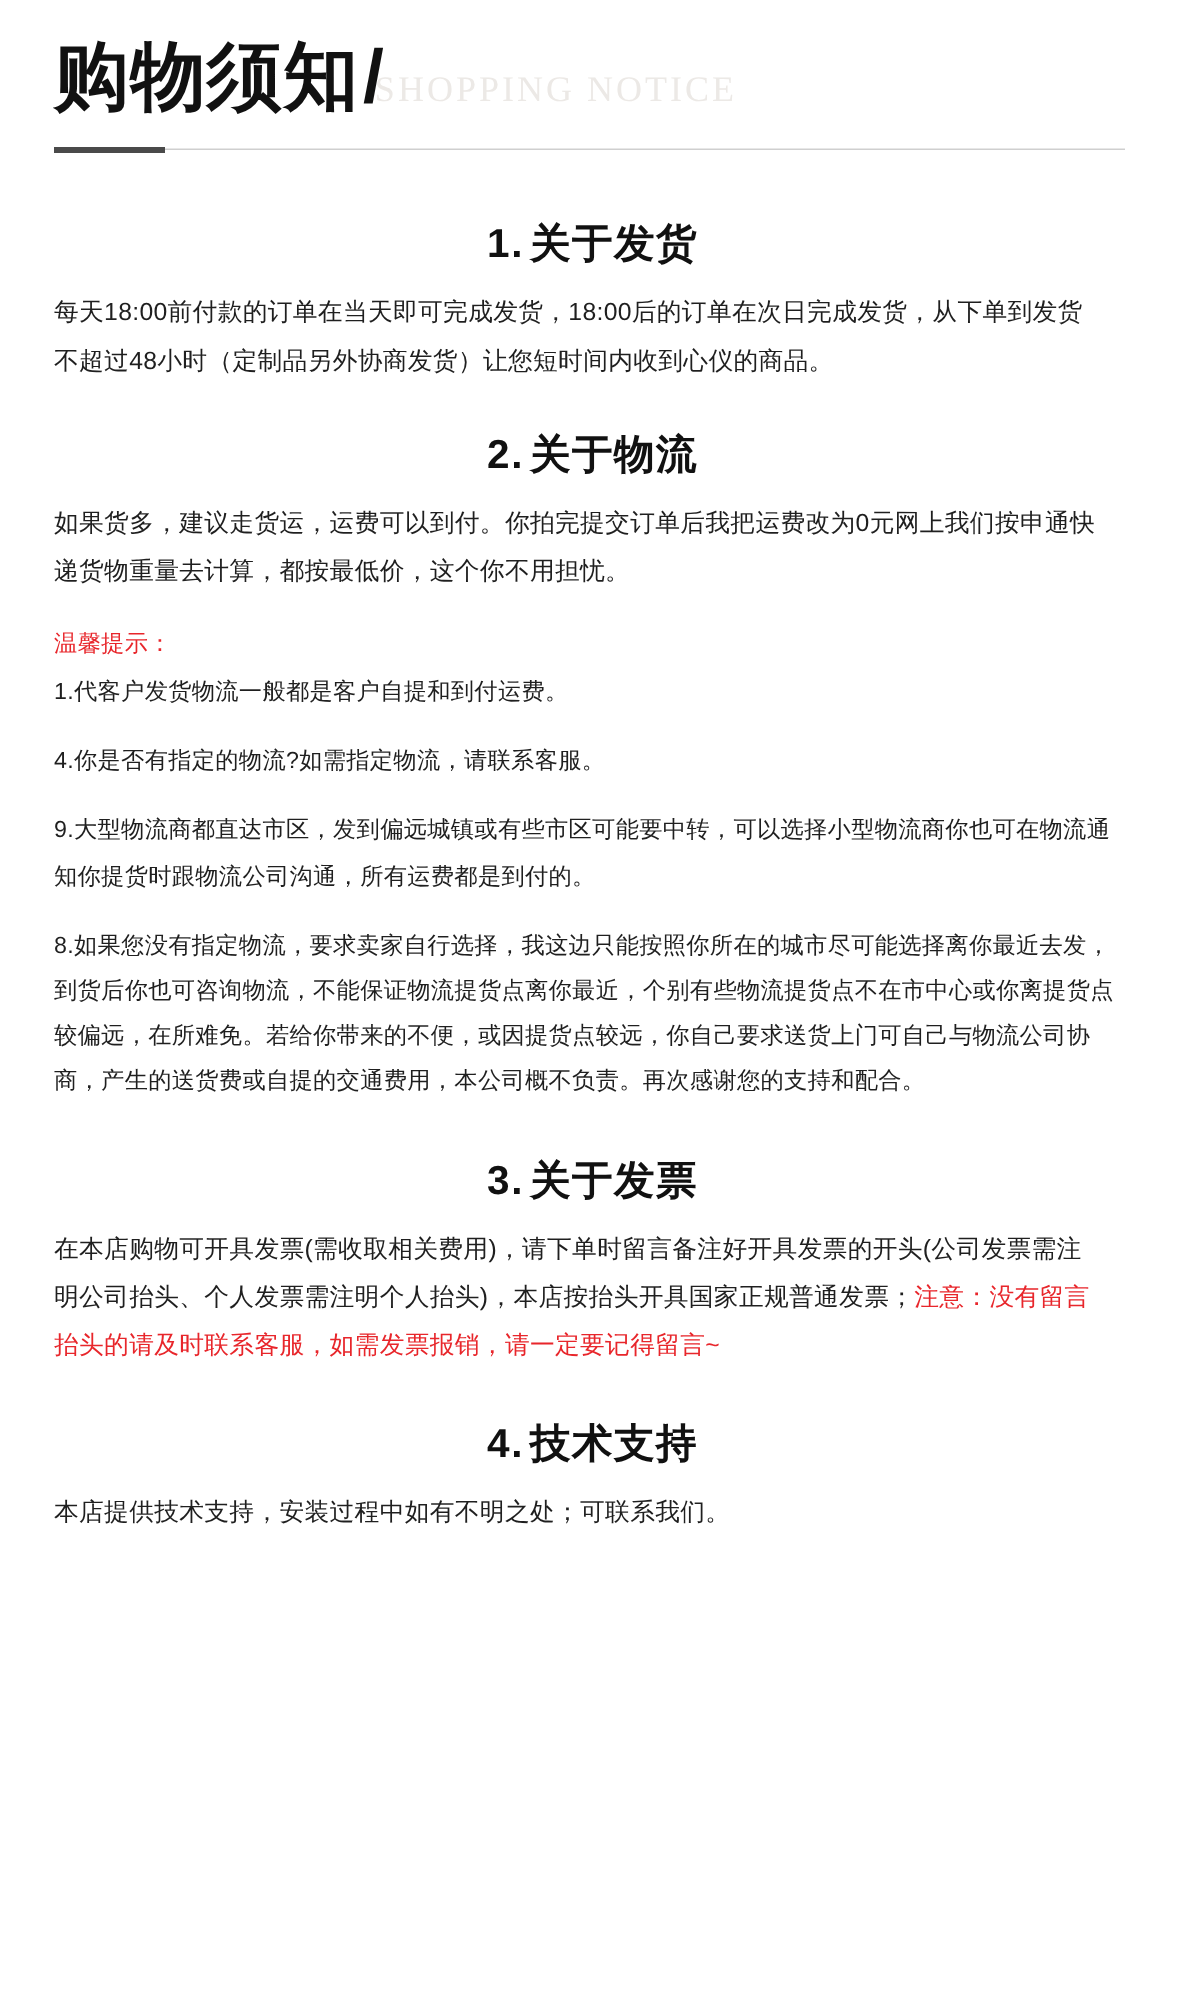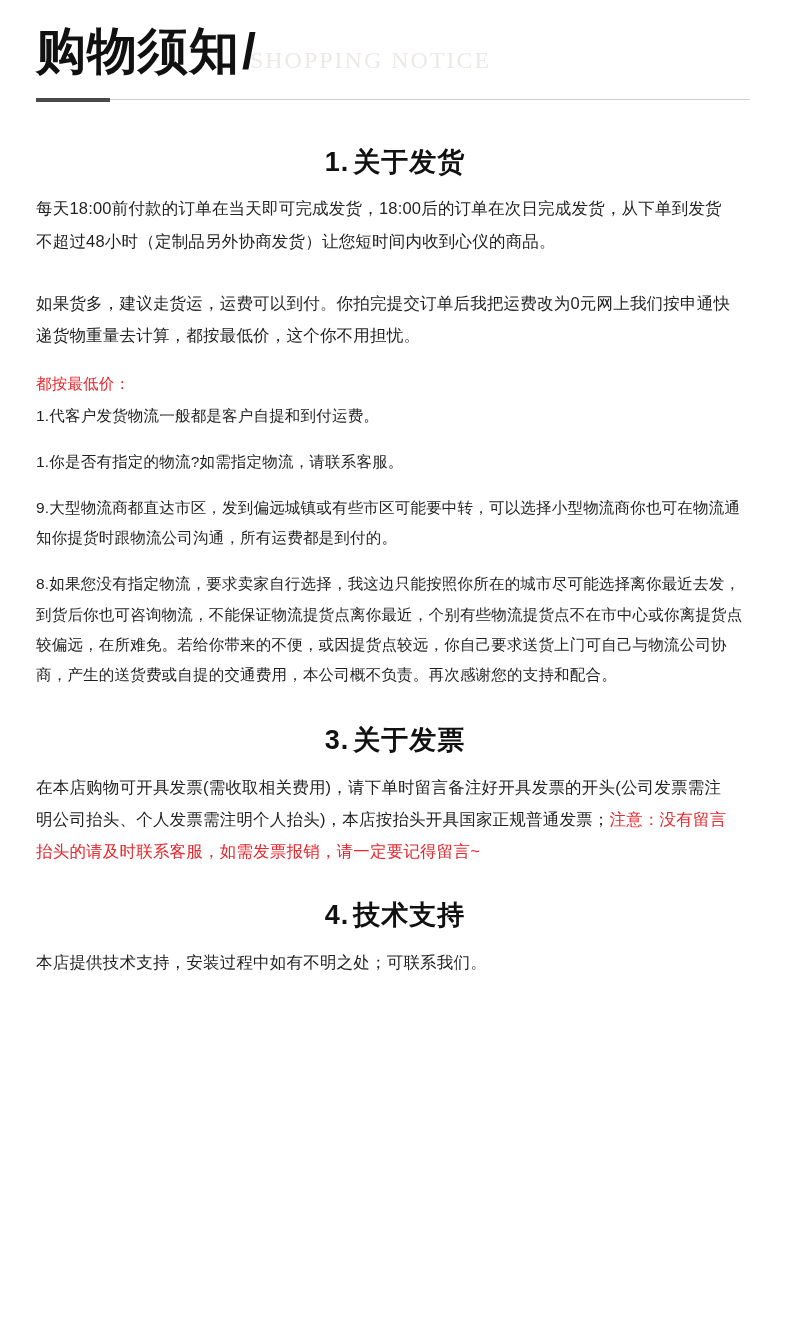--- a/index.html
+++ b/index.html
@@ -144,24 +144,27 @@
   </div>
 
   <div class="section sec-1">
     <h2 class="sec-title">
       <span class="num">1.</span><span>关于发货</span>
     </h2>
     <p class="body">每天18:00前付款的订单在当天即可完成发货，18:00后的订单在次日完成发货，从下单到发货不超过48小时（定制品另外协商发货）让您短时间内收到心仪的商品。</p>
   </div>
 
   <div class="section sec-2">
+    <h2 class="sec-title">
+      <span class="num">2.</span><span>关于物流</span>
+    </h2>
     <p class="body">如果货多，建议走货运，运费可以到付。你拍完提交订单后我把运费改为0元网上我们按申通快递货物重量去计算，都按最低价，这个你不用担忧。</p>
-    <p class="note-label">都按最低价：</p>
+    <p class="note-label">温馨提示：</p>
     <p class="note-item">1.代客户发货物流一般都是客户自提和到付运费。</p>
-    <p class="note-item">1.你是否有指定的物流?如需指定物流，请联系客服。</p>
+    <p class="note-item">4.你是否有指定的物流?如需指定物流，请联系客服。</p>
     <p class="note-item">9.大型物流商都直达市区，发到偏远城镇或有些市区可能要中转，可以选择小型物流商你也可在物流通知你提货时跟物流公司沟通，所有运费都是到付的。</p>
     <p class="note-item last">8.如果您没有指定物流，要求卖家自行选择，我这边只能按照你所在的城市尽可能选择离你最近去发，到货后你也可咨询物流，不能保证物流提货点离你最近，个别有些物流提货点不在市中心或你离提货点较偏远，在所难免。若给你带来的不便，或因提货点较远，你自己要求送货上门可自己与物流公司协商，产生的送货费或自提的交通费用，本公司概不负责。再次感谢您的支持和配合。</p>
   </div>
 
   <div class="section sec-3">
     <h2 class="sec-title">
       <span class="num">3.</span><span>关于发票</span>
     </h2>
     <p class="body"><span>在本店购物可开具发票(需收取相关费用)，请下单时留言备注好开具发票的开头(公司发票需注明公司抬头、个人发票需注明个人抬头)，本店按抬头开具国家正规普通发票；</span><span class="red">注意：没有留言抬头的请及时联系客服，如需发票报销，请一定要记得留言~</span></p>
   </div>

